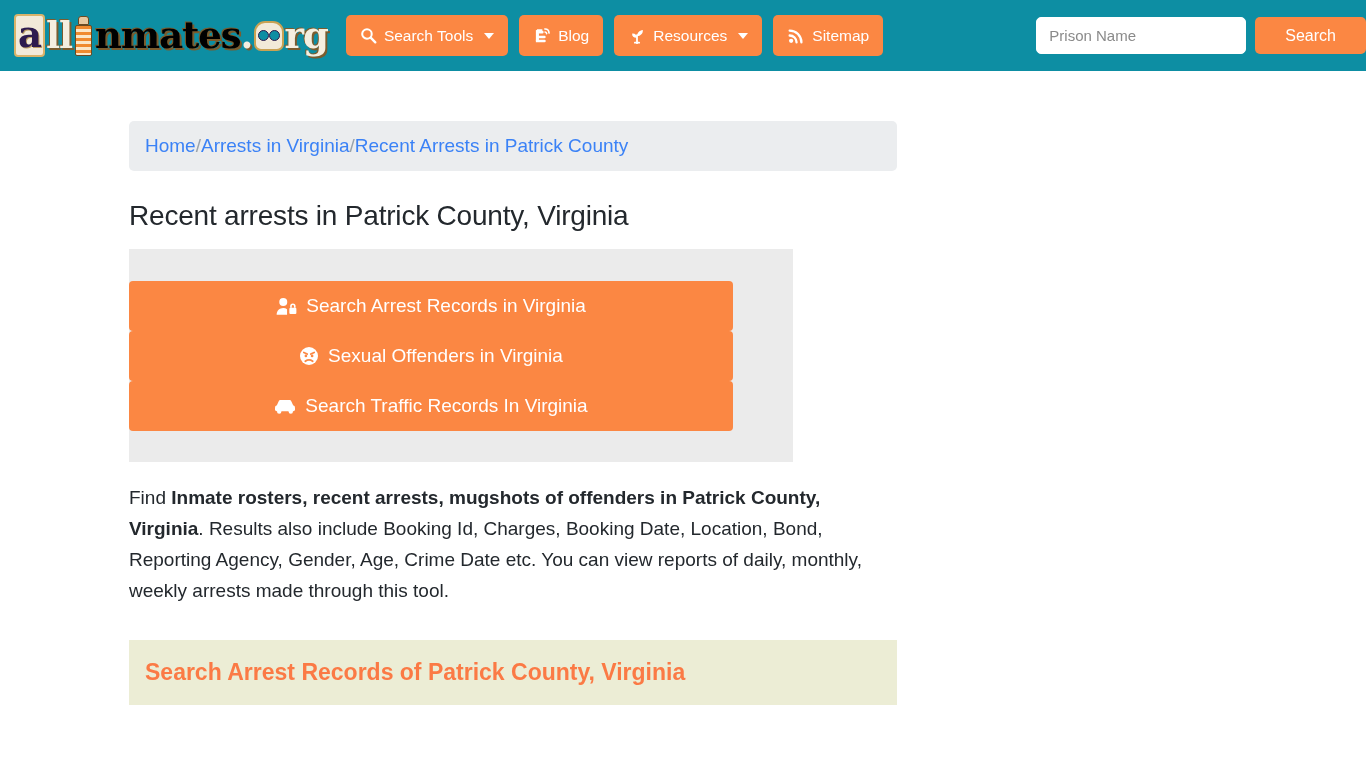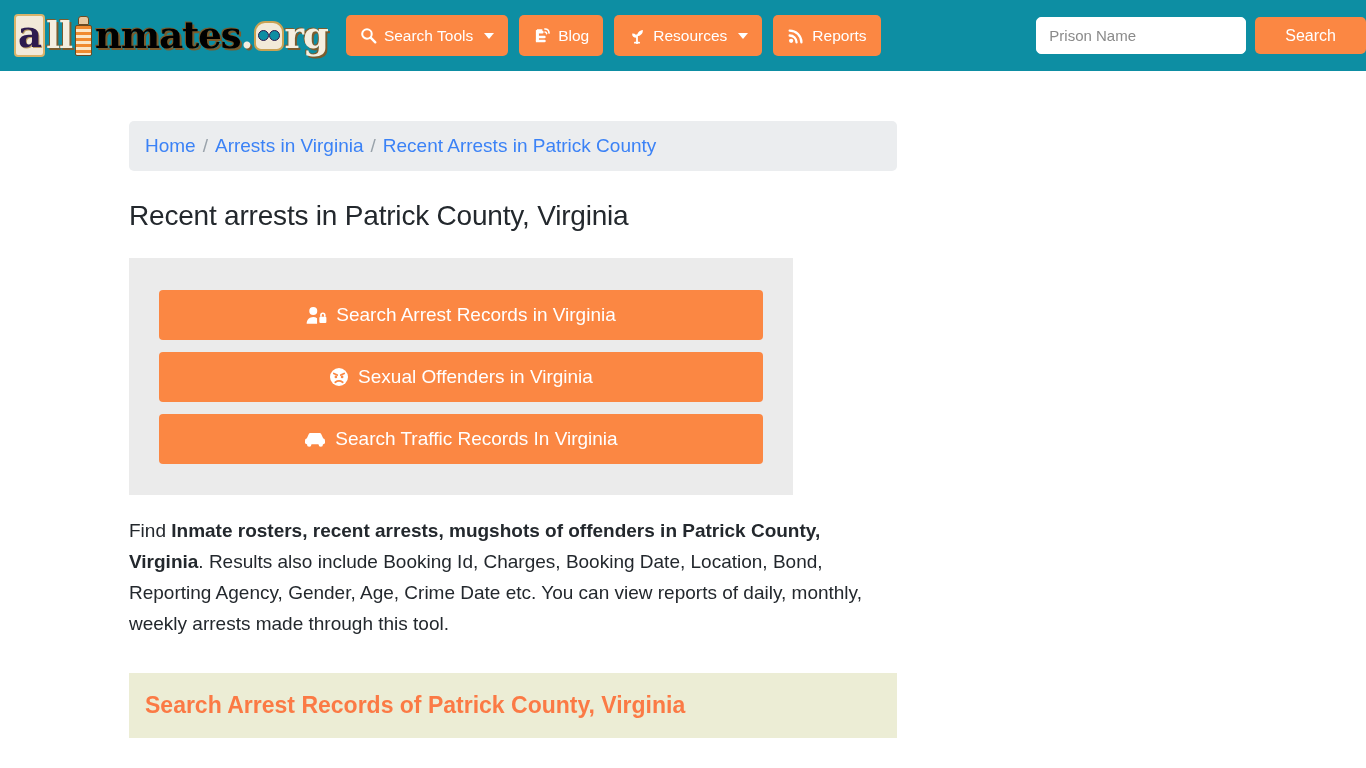--- a/index.html
+++ b/index.html
@@ -183,46 +183,45 @@
 
   .breadcrumb {
     width: 768px;
     background: #ebedef;
     border-radius: 5px;
     padding: 14px 16px;
     font-size: 19px;
     color: #3b82f6;
     display: flex;
     align-items: center;
-    gap: 7px;
     white-space: nowrap;
   }
   .breadcrumb a {
     color: #3b82f6;
     text-decoration: none;
   }
   .breadcrumb .sep { color: #9aa3ab; }
 
   .page-title {
     font-size: 28px;
     font-weight: normal;
     color: #23282d;
     margin: 29px 0 16px 0;
     letter-spacing: -0.2px;
   }
 
   .btn-panel {
     width: 664px;
     background: #ebebeb;
-    margin-top: 26px;
+    margin-top: 17px;
     padding: 32px 0 31px 0;
     display: flex;
     flex-direction: column;
-    align-items: center;
-    gap: 12px;
+    align-items: flex-start;
+    gap: 0;
   }
   .action-btn {
     width: 604px;
     height: 50px;
     background: #fb8743;
     border: none;
     border-radius: 4px;
     color: #ffffff;
     font-family: "Liberation Sans", sans-serif;
     font-size: 19px;
@@ -313,21 +312,21 @@
     </button>
 
     <button class="nav-btn">
       <span class="ico">
         <svg width="18" height="18" viewBox="0 0 20 20">
           <circle cx="4.6" cy="15.4" r="2.4" fill="#ffffff"></circle>
           <path d="M3 9.4a7.6 7.6 0 0 1 7.6 7.6" stroke="#ffffff" stroke-width="2.6" fill="none" stroke-linecap="round"></path>
           <path d="M3 4a13 13 0 0 1 13 13" stroke="#ffffff" stroke-width="2.6" fill="none" stroke-linecap="round"></path>
         </svg>
       </span>
-      <span>Reports</span>
+      <span>Sitemap</span>
     </button>
 
   </div>
 
   <div class="header-search">
     <input class="search-input" type="text" placeholder="Prison Name" style="">
     <button class="search-submit">Search</button>
   </div>
 
 </div>

